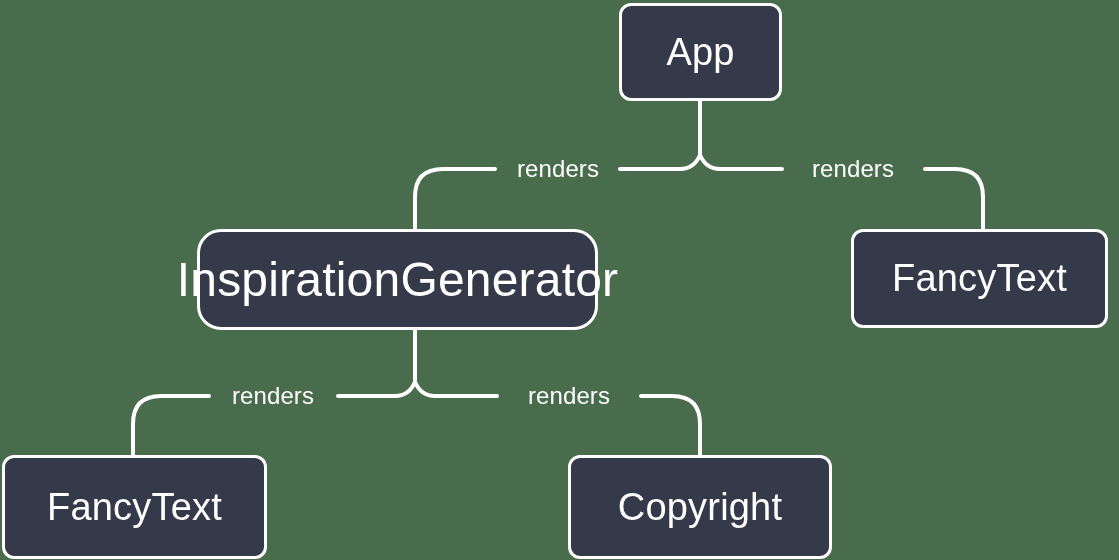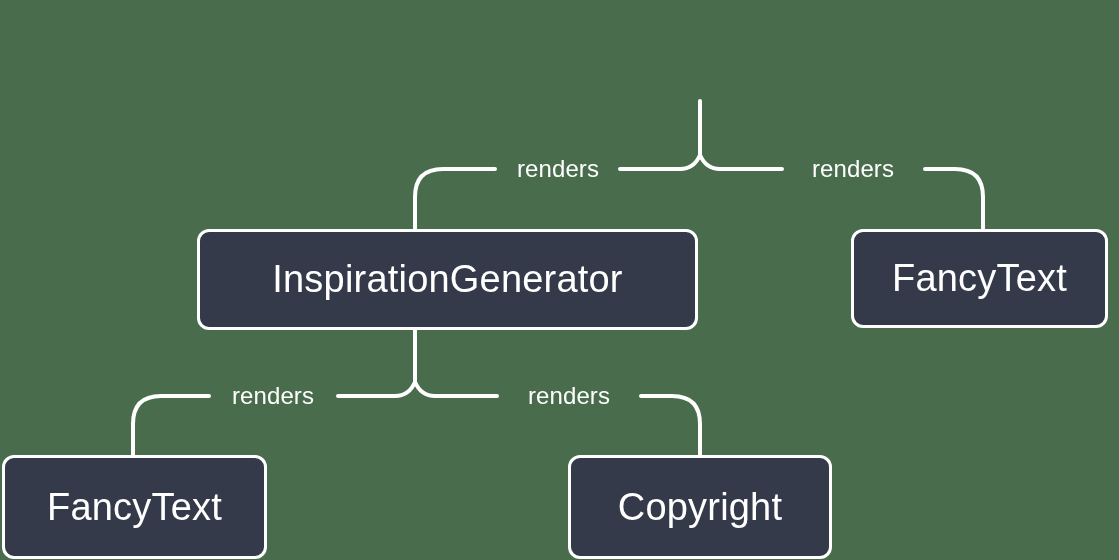--- a/index.html
+++ b/index.html
@@ -45,21 +45,21 @@
     color: #ffffff;
     font-family: "Liberation Sans", sans-serif;
     font-size: 24px;
     font-weight: 500;
     letter-spacing: 0.1px;
     white-space: nowrap;
     transform: translate(-50%, -50%);
     text-align: center;
   }
   #node-app        { left: 619px;  top: 3px;   width: 163px; height: 98px;  font-size: 38px; }
-  #node-inspgen    { left: 197px;  top: 229px; width: 501px; height: 101px; font-size: 38px; }
+  #node-inspgen    { left: 197px;  top: 229px; width: 401px; height: 101px; font-size: 48px; border-radius: 24px; }
   #node-fancy-right{ left: 851px;  top: 229px; width: 257px; height: 99px;  font-size: 38px; }
   #node-fancy-left { left: 2px;    top: 455px; width: 265px; height: 104px; font-size: 38px; }
   #node-copyright  { left: 568px;  top: 455px; width: 264px; height: 104px; font-size: 38px; }
 </style>
 </head>
 <body>
 
 <div id="canvas">
 
   <svg class="wires" viewBox="0 0 1119 560" xmlns="http://www.w3.org/2000/svg">
@@ -76,20 +76,23 @@
       <path d="M415,330 L415,382"></path>
 
       <path d="M415,382 Q409,396 395,396 L338,396"></path>
       <path d="M209,396 L161,396 Q133,396 133,424 L133,455"></path>
 
       <path d="M415,382 Q421,396 435,396 L497,396"></path>
       <path d="M641,396 L672,396 Q700,396 700,424 L700,455"></path>
     </g>
   </svg>
 
+  <div class="node" id="node-app">
+    <span>App</span>
+  </div>
 
   <div class="node" id="node-inspgen">
     <span>InspirationGenerator</span>
   </div>
 
   <div class="node" id="node-fancy-right">
     <span>FancyText</span>
   </div>
 
   <div class="node" id="node-fancy-left">

